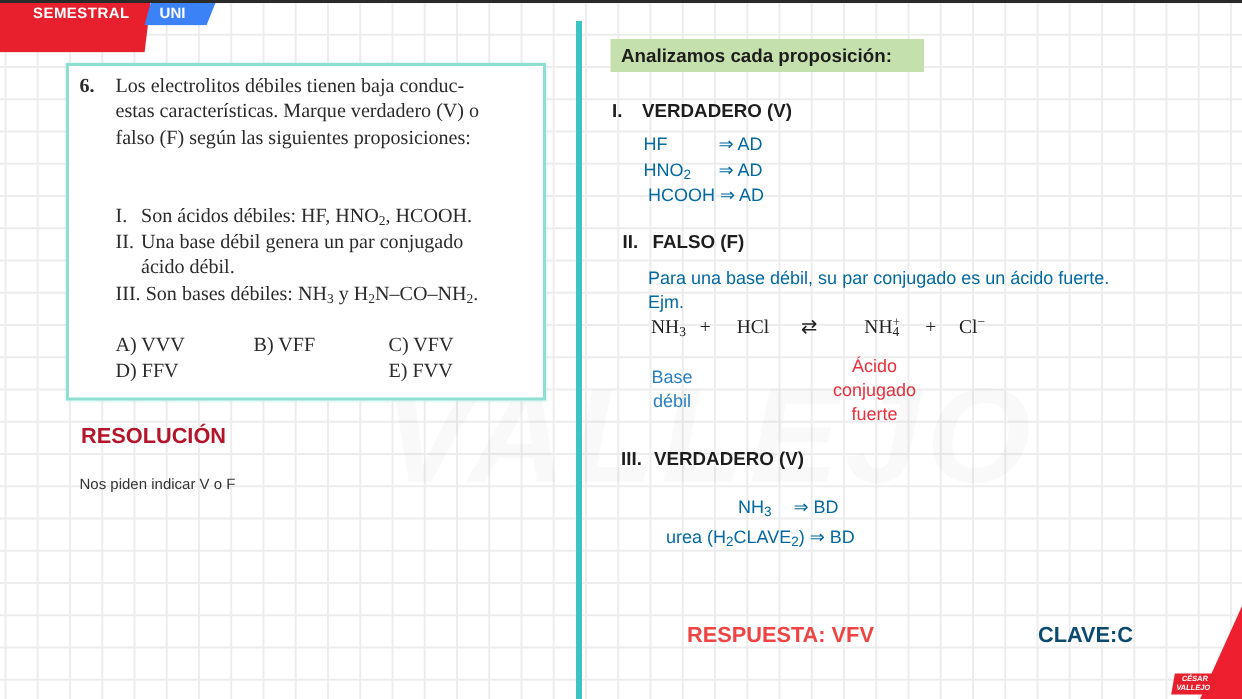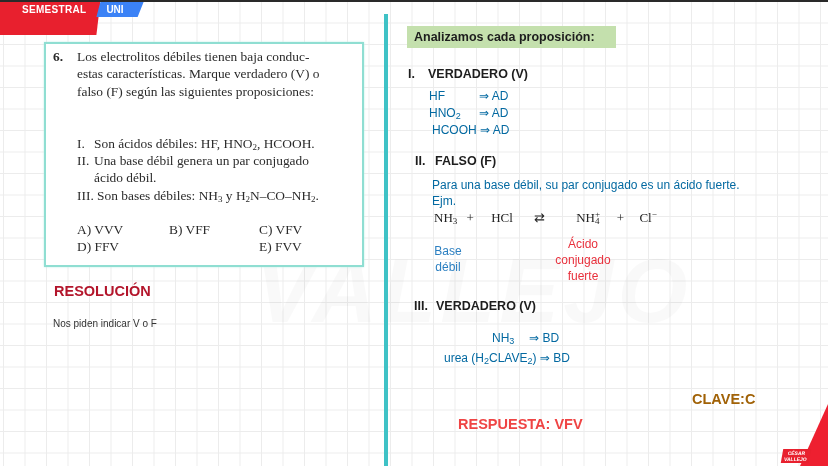--- a/index.html
+++ b/index.html
@@ -55,21 +55,21 @@
     background: #c4e0ad; font-weight: bold; font-size: 12.5px; color: #1d1d1d;
     padding: 4px 0 0 7px;
   }
   .sec-title { position: absolute; font-weight: bold; font-size: 12.5px; color: #1d1d1d; }
   .sec-title .rn { display: inline-block; }
   .txt { position: absolute; font-size: 12px; color: #0369a1; white-space: nowrap; }
   .eq { position: absolute; font-family: "Liberation Serif", serif; font-size: 13px; color: #222; white-space: nowrap; }
   .blue { position: absolute; color: #2b7fc1; font-size: 12px; text-align: center; line-height: 16px; }
   .red { position: absolute; color: #e8303c; font-size: 12px; text-align: center; line-height: 16px; }
   .resp { position: absolute; left: 458px; top: 416px; color: #ef4444; font-weight: bold; font-size: 14.5px; }
-  .clave { position: absolute; left: 692px; top: 391px; color: #a16207; font-weight: bold; font-size: 14.5px; }
+  .clave { position: absolute; left: 692px; top: 416px; color: #0c4a6e; font-weight: bold; font-size: 14.5px; }
 
   .corner { position: absolute; right: 0; bottom: 0; width: 28px; height: 62px; background: #ee2030;
     clip-path: polygon(100% 0, 100% 100%, 0 100%); }
   .logo { position: absolute; left: 782px; top: 449px; width: 28px; height: 14px; background: #e8202e;
     color: #fff; font-size: 5px; font-weight: bold; line-height: 6px; text-align: center; padding-top: 1px;
     transform: skewX(-10deg); }
   .watermark { position: absolute; left: 255px; top: 240px; font-size: 90px; font-weight: bold; color: rgba(0,0,0,0.025);
     font-style: italic; letter-spacing: 4px; }
 </style>
 </head>

